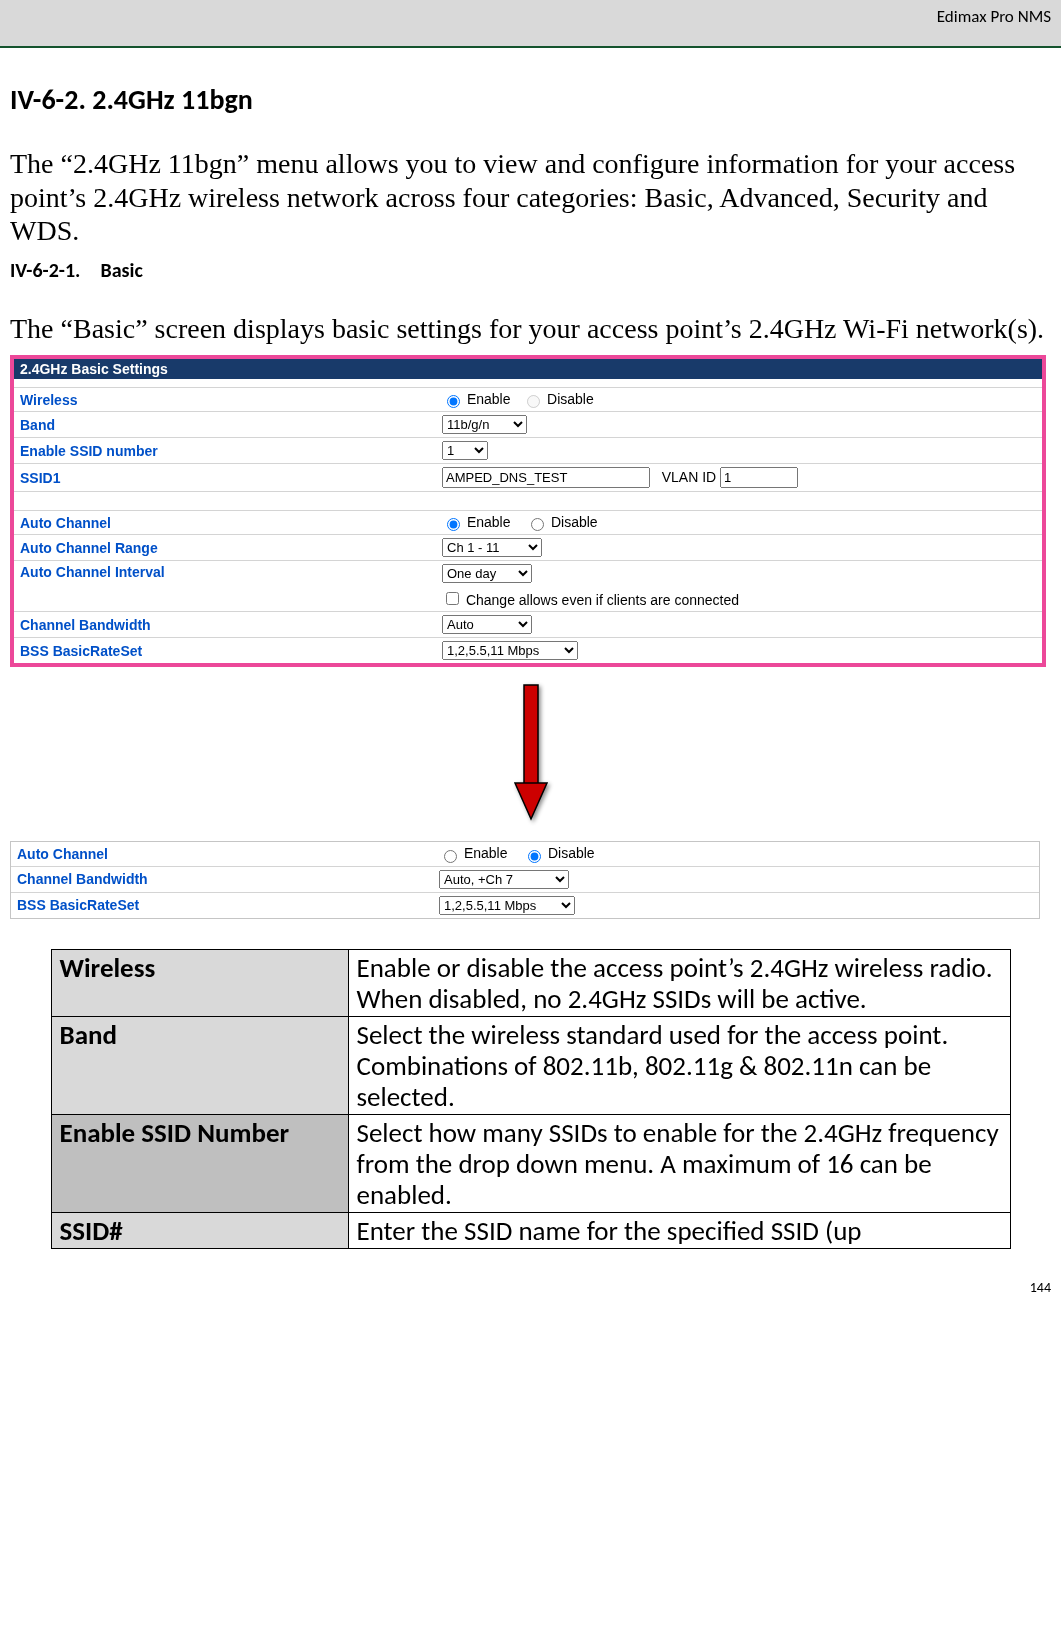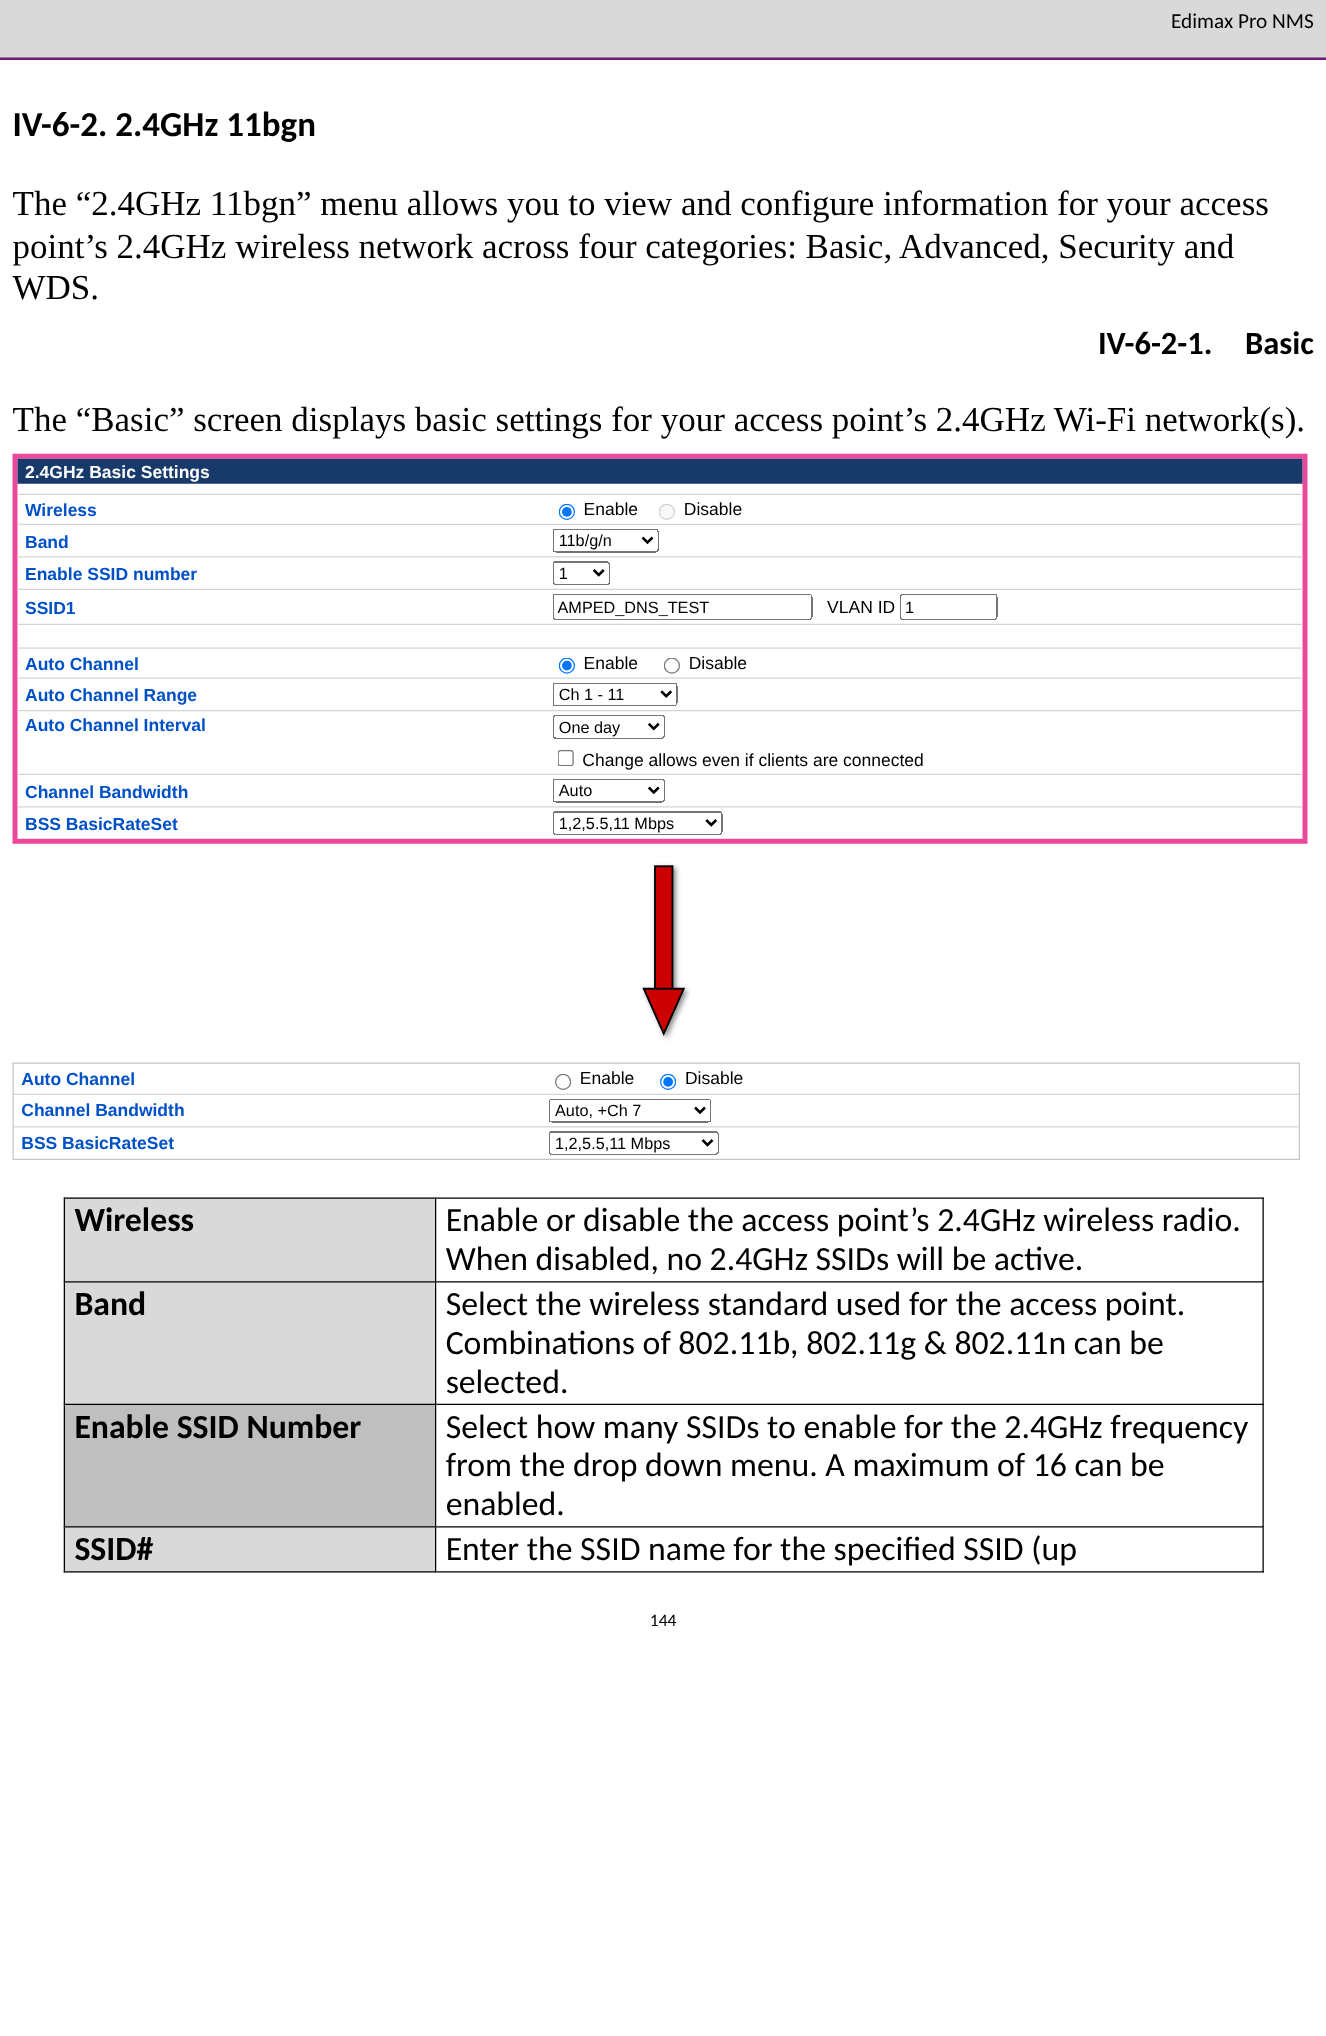--- a/index.html
+++ b/index.html
@@ -1,22 +1,22 @@
 <!DOCTYPE html>
 <html><head>
   <meta charset="utf-8">
   <style>
     body { margin: 0; font-family: Calibri, Arial, sans-serif; background: #fff; color: #000; }
     .page { width: 1061px; margin: 0 auto; padding: 0; box-sizing: border-box; }
-    .header-bar { background: #d9d9d9; height: 46px; position: relative; border-bottom: 2px solid #701a75; }
+    .header-bar { background: #d9d9d9; height: 46px; position: relative; border-bottom: 2px solid #14532d; }
     .header-text { position: absolute; right: 10px; top: 6px; font-size: 17px; }
     .content { padding: 20px 10px 0 10px; }
     .h1 { font-size: 28px; font-weight: bold; margin: 14px 0 30px 0; }
     .p { font-size: 28px; margin: 0 0 10px 0; line-height: 1.2; font-family: Liberation Serif, serif; }
-    .h2 { font-size: 26px; font-weight: bold; margin: 10px 0 30px 0; text-align: right; }
+    .h2 { font-size: 20px; font-weight: bold; margin: 10px 0 30px 0; }
     .panel { border: 4px solid #ec4899; margin: 10px 0 16px 0; width: 1028px; }
     .panel-header { background: #183a6a; color: #fff; font-size: 14px; font-weight: bold; padding: 2px 6px; font-family: Arial, sans-serif; }
     .ptable { width: 100%; border-collapse: collapse; font-family: Arial, sans-serif; font-size: 14px; }
     .ptable td { border-top: 1px solid #d4d4d4; padding: 3px 6px; vertical-align: middle; }
     .ptable td.label { color: #0050c8; font-weight: bold; width: 410px; }
     .ptable .radio { vertical-align: middle; }
     .ptable select, .ptable input[type=text] { font-size: 13px; font-family: Arial, sans-serif; }
     .ptable select.sel-sm { width: 85px; }
     .ptable select.sel-xs { width: 46px; }
     .ptable select.sel-md { width: 100px; }
@@ -26,21 +26,21 @@
     .ptable input.txt-md { width: 200px; }
     .ptable input.txt-sm { width: 70px; }
     .sep-row td { height: 12px; border-top: 1px solid #d4d4d4; border-bottom: 1px solid #d4d4d4; }
     .arrow-holder { text-align: center; margin: 10px 0 14px 0; }
     .arrow-svg { filter: drop-shadow(2px 2px 2px rgba(0,0,0,0.45)); }
     .panel2 { border: 1px solid #c5c5c5; margin: 0 0 30px 0; width: 1028px; }
     .desc-table { border-collapse: collapse; width: 960px; margin: 24px auto 0 auto; font-size: 27px; }
     .desc-table td { border: 1px solid #000; padding: 2px 8px; vertical-align: top; line-height: 1.15; }
     .desc-table .dl { font-weight: bold; background: #d9d9d9; width: 280px; }
     .desc-table .dl.hl { background: #bfbfbf; }
-    .page-num { text-align: center; font-size: 14px; margin-top: 30px; padding-bottom: 10px; }
+    .page-num { text-align: right; font-size: 14px; margin-top: 30px; padding-bottom: 10px; }
     .spacer-top { height: 8px; }
   </style>
 </head>
 <body>
 
 <div class="page">
   <div class="header-bar">
     <span class="header-text">Edimax Pro NMS</span>
   </div>
 

